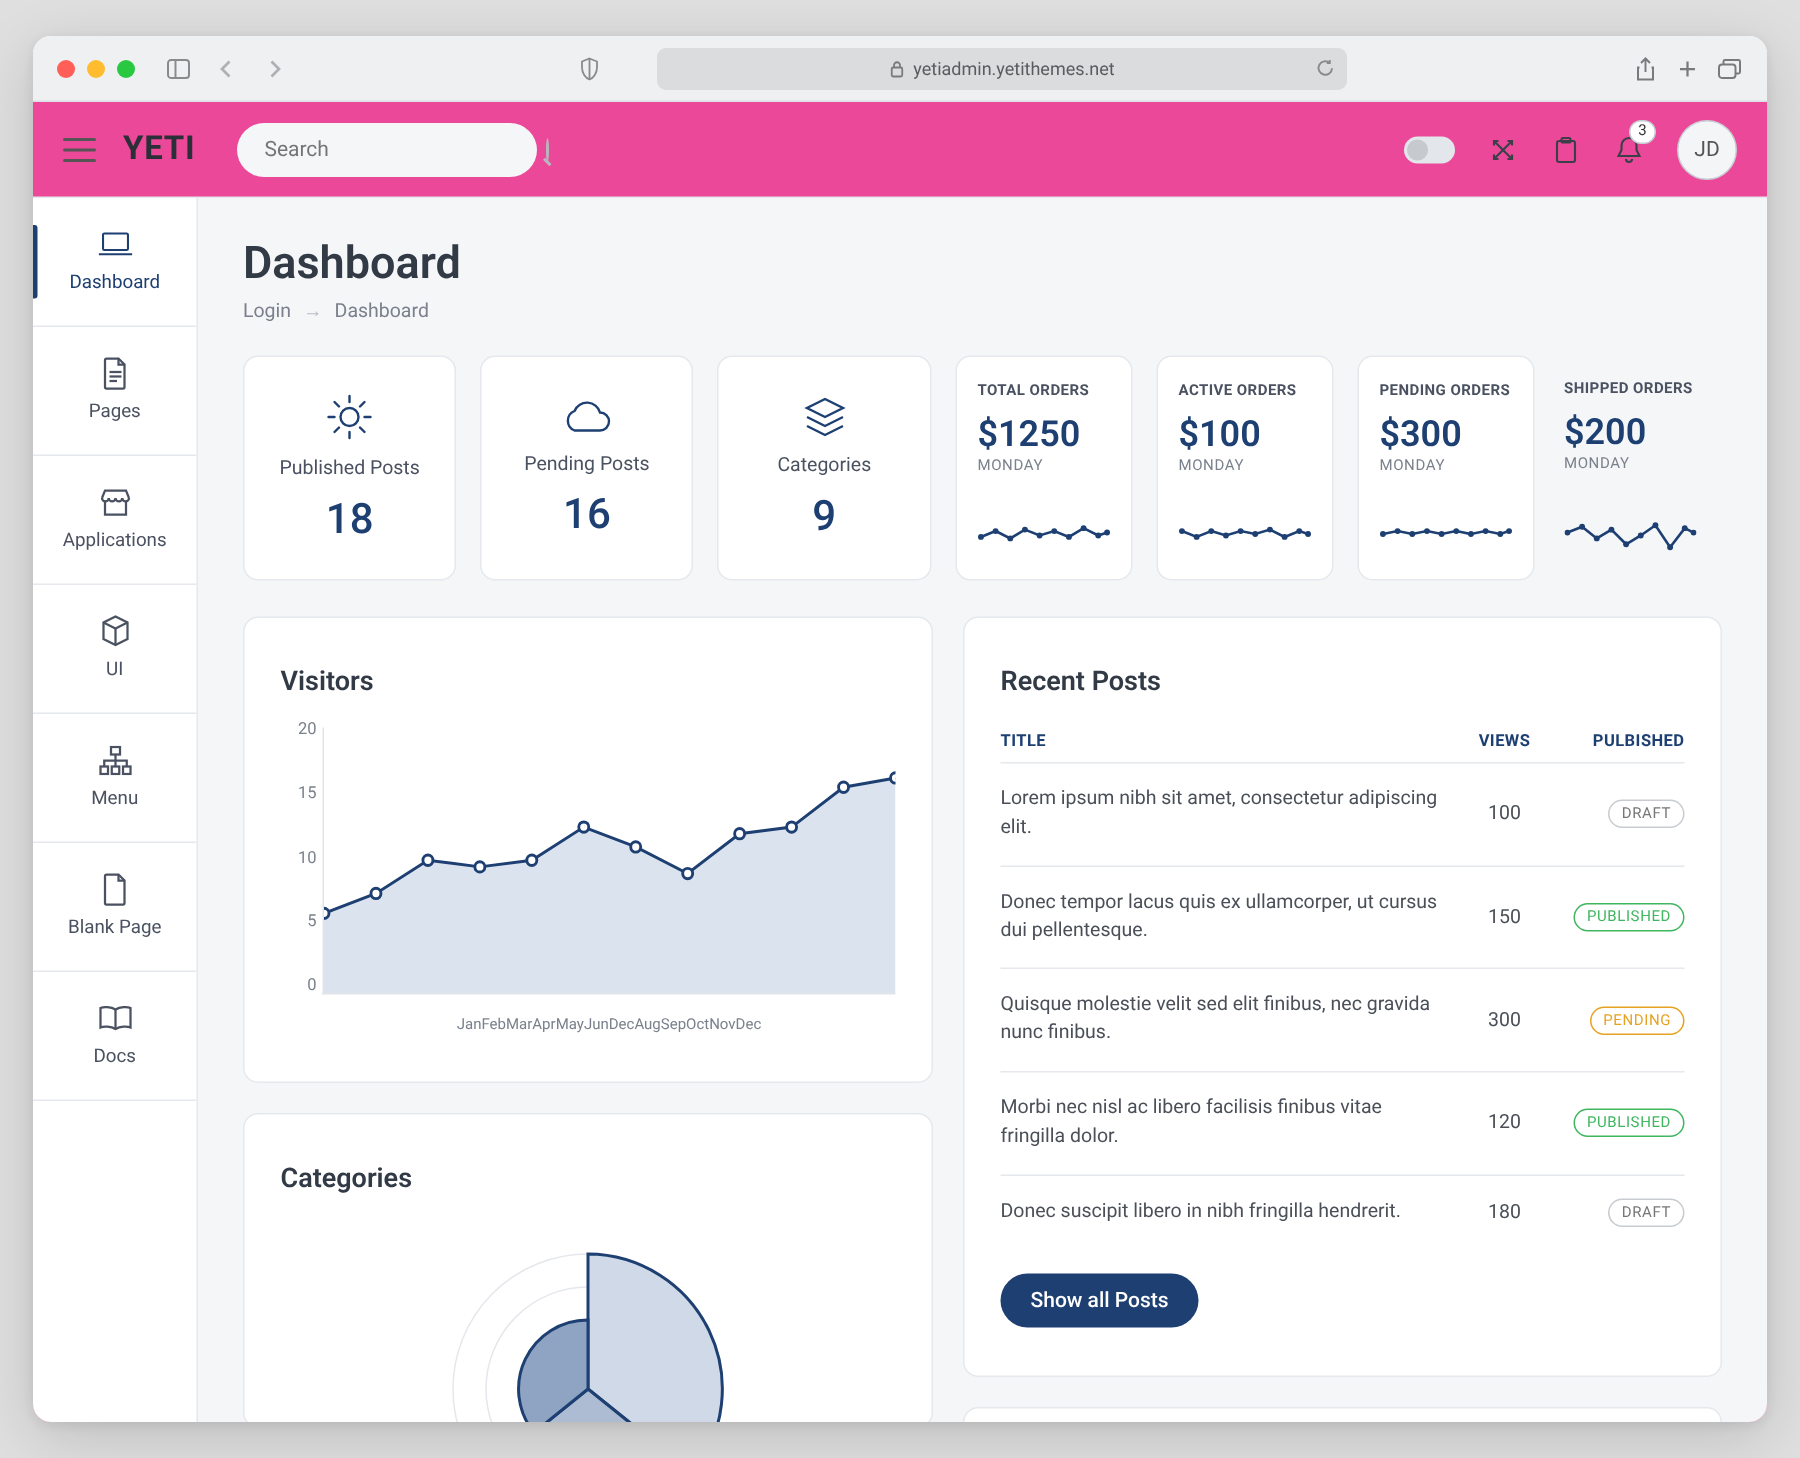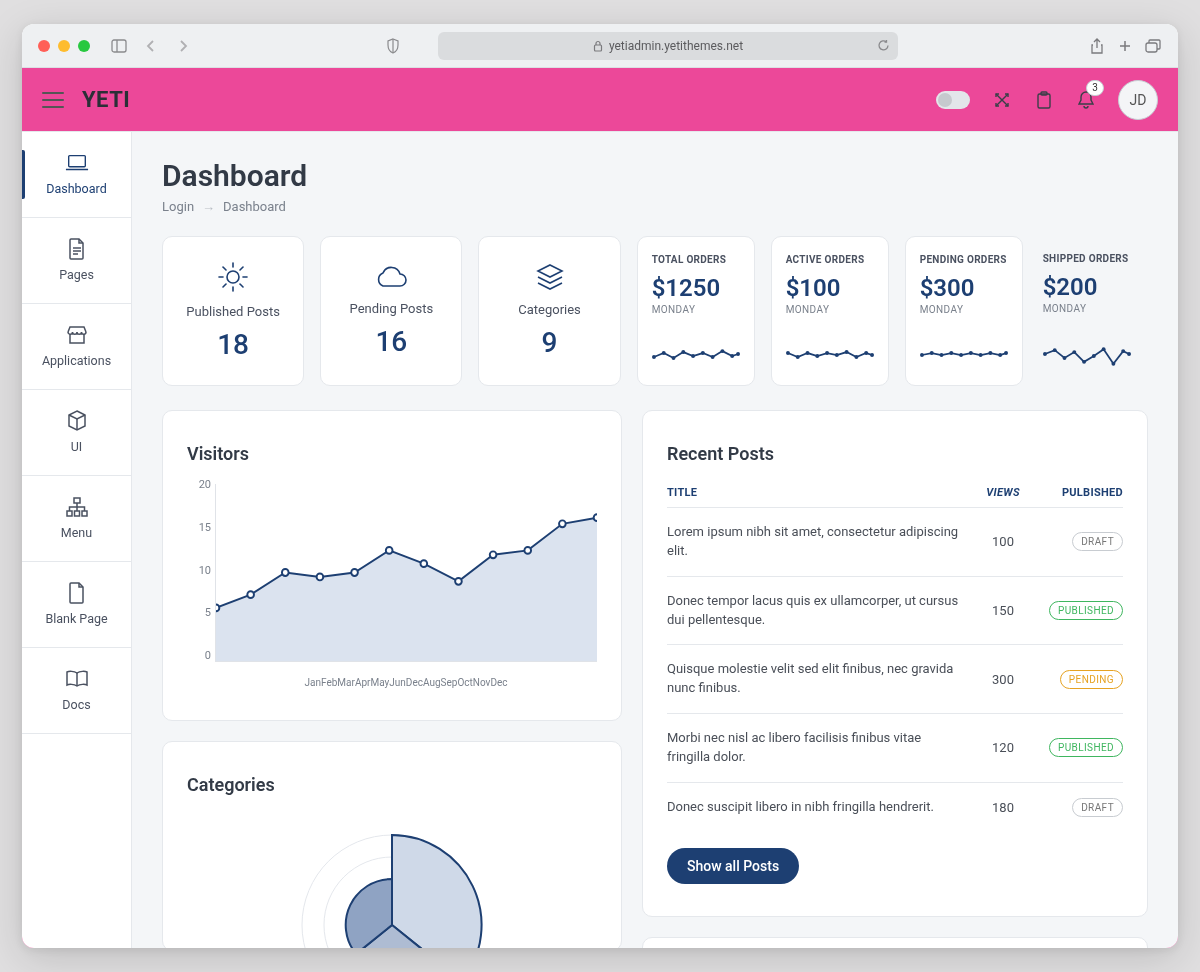--- a/index.html
+++ b/index.html
@@ -111,21 +111,21 @@
   .viz-y{position:absolute;left:0;top:0;bottom:26px;width:24px;display:flex;flex-direction:column;justify-content:space-between;font-size:11px;color:var(--muted);text-align:right;}
   .viz-plot{position:absolute;left:28px;right:0;top:6px;bottom:26px;border-left:1px solid #e0e3e8;border-bottom:1px solid #e0e3e8;}
   .viz-x{position:absolute;left:28px;right:0;bottom:0;display:flex;justify-content:center;font-size:10px;color:var(--muted);}
 
   
   .cat-chart{display:flex;justify-content:center;padding-top:6px;}
 
   
   .tbl-head{display:flex;font-size:11px;font-weight:700;letter-spacing:.3px;color:var(--navy);padding:8px 0;}
   .th-title{flex:1;}
-  .th-views{width:60px;text-align:center;font-style:italic;}
+  .th-views{width:60px;text-align:center;}
   .th-pub{width:90px;text-align:right;}
   .row{display:flex;align-items:center;padding:15px 0;border-top:1px solid var(--border);font-size:13px;color:#4a4f58;}
   .row .c-title{flex:1;padding-right:14px;line-height:1.45;}
   .row .c-views{width:60px;text-align:center;}
   .row .c-status{width:90px;text-align:right;}
   .pill{display:inline-block;font-size:10px;letter-spacing:.4px;padding:3px 8px;border-radius:10px;border:1px solid;}
   .pill.draft{color:#777;border-color:#c8ccd1;}
   .pill.published{color:var(--green);border-color:var(--green);}
   .pill.pending{color:var(--orange);border-color:var(--orange);}
   .btn-primary{
@@ -205,20 +205,24 @@
 
   <div class="app">
 
     <div class="topbar">
       <div class="hamburger">
           <span></span>
           <span></span>
           <span></span>
         </div>
       <div class="brand">YETI</div>
+      <div class="search">
+        <input type="text" placeholder="Search" style="">
+        <span class="search-icon"></span>
+      </div>
       <div class="grow"></div>
       <div class="topbar-actions">
         <div class="toggle"></div>
         <div class="icon-btn">
           <svg width="18" height="18" viewBox="0 0 18 18" fill="none" stroke="#3a3f48" stroke-width="1.4">
               <line x1="3" y1="3" x2="15" y2="15"></line>
               <line x1="15" y1="3" x2="3" y2="15"></line>
               <polyline points="3,6 3,3 6,3"></polyline>
               <polyline points="12,3 15,3 15,6"></polyline>
               <polyline points="15,12 15,15 12,15"></polyline>

